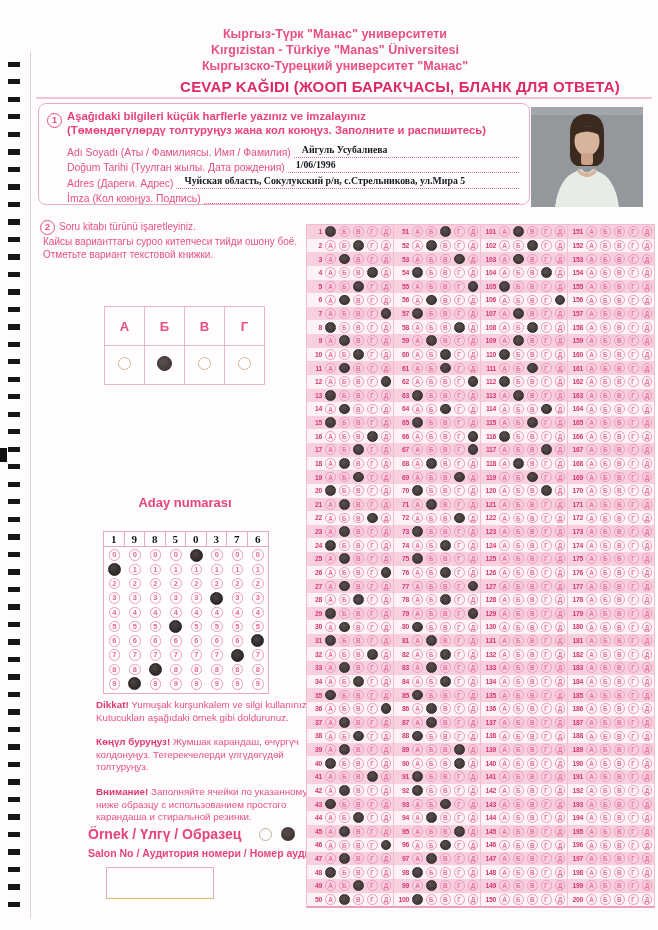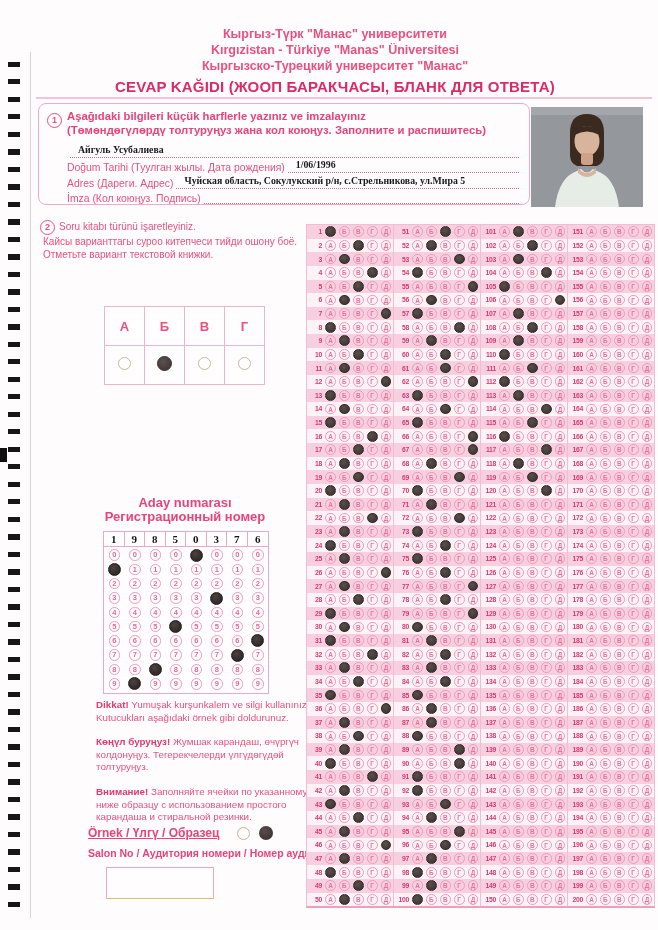--- a/index.html
+++ b/index.html
@@ -7,21 +7,21 @@
         font-family:"Liberation Sans",sans-serif;}
   
   .binding{position:absolute;left:8px;top:62px;width:12px;height:856px;
            background:repeating-linear-gradient(to bottom,#161616 0 5px,transparent 5px 17.5px);}
   .edge-line{position:absolute;left:30px;top:52px;width:1px;height:866px;background:#d9d4d1;}
   .edge-mark{position:absolute;left:0;top:448px;width:7px;height:14px;background:#101010;}
 
   
   .header{position:absolute;left:50px;top:26px;width:570px;text-align:center;color:#e8517f;}
   .header .uline{font-size:12.5px;font-weight:bold;line-height:16px;}
-  .header .title{font-size:15px;font-weight:bold;color:#dd2a66;margin-top:4px;letter-spacing:.2px;}
+  .header .title{font-size:15px;font-weight:bold;color:#dd2a66;margin-top:4px;letter-spacing:.2px;text-align:right;}
   .hrule{position:absolute;left:36px;top:97px;width:616px;height:2px;background:#f5c3d6;}
 
   
   .num-circle{display:inline-block;width:13px;height:13px;border:1px solid #e8517f;border-radius:50%;
               color:#e8517f;font-size:9px;line-height:13px;text-align:center;font-weight:bold;flex:none;}
   .sec1{position:absolute;left:38px;top:103px;width:492px;height:102px;border:1.5px solid #f0aac6;
         border-radius:8px;padding:6px 10px 0 28px;box-sizing:border-box;}
   .sec1 .s1num{position:absolute;left:8px;top:9px;}
   .sec1 .heading{font-size:11.3px;font-weight:bold;color:#e8447a;line-height:13.5px;}
   .fields{margin-top:5px;}
@@ -60,21 +60,21 @@
   .reg-bubble{width:11.5px;height:11.5px;border:1px solid #ec9cbb;border-radius:50%;box-sizing:border-box;
               font-size:7.5px;line-height:10px;text-align:center;color:#e36a95;font-weight:bold;}
   .rfilled{width:13px;height:13px;background:radial-gradient(circle at 40% 35%,#4c4242,#241f1f);border-color:#241f1f;}
 
   
   .instructions{position:absolute;left:88px;top:699px;width:235px;color:#e8517f;font-size:9.8px;line-height:12.6px;}
   .instructions p{margin:0 0 12px 8px;}
   .instructions b{color:#e23a6f;}
 
   .example-row{position:absolute;left:88px;top:826px;display:flex;align-items:center;
-               font-weight:bold;color:#e8447a;font-size:12px;text-decoration:underline;}
+               font-weight:bold;color:#e8447a;font-size:14px;}
   .ex-circle{display:inline-block;border-radius:50%;box-sizing:border-box;}
   .ex-empty{width:13px;height:13px;border:1.5px solid #c2b1a2;margin-left:18px;}
   .ex-filled{width:14px;height:14px;background:radial-gradient(circle at 40% 35%,#574c4b,#332c2b);margin-left:9px;}
 
   .salon-label{position:absolute;left:88px;top:847px;font-weight:bold;color:#e8447a;font-size:10.5px;}
   .salon-box{position:absolute;left:106px;top:867px;width:106px;height:30px;border:1px solid #eaa9c4;
              border-bottom-color:#d9c06a;background:#fffdfe;}
 
   
   .answer-grid{position:absolute;left:306px;top:224px;display:flex;background:#fdf0f5;
@@ -105,20 +105,21 @@
     <div class="title">CEVAP KAĞIDI (ЖООП БАРАКЧАСЫ, БЛАНК ДЛЯ ОТВЕТА)</div>
   </div>
   <div class="hrule"></div>
 
   <div class="sec1">
     <span class="num-circle s1num">1</span>
     <div class="heading">Aşağıdaki bilgileri küçük harflerle yazınız ve imzalayınız</div>
     <div class="heading">(Төмөндөгүлөрдү толтуруңуз жана кол коюңуз. Заполните и распишитесь)</div>
     <div class="fields">
       <div class="field">
+        <span class="flabel">Adı Soyadı (Аты / Фамилиясы. Имя / Фамилия)</span>
         <span class="fline"><span class="fvalue">Айгуль Усубалиева</span></span>
       </div>
       <div class="field">
         <span class="flabel">Doğum Tarihi (Туулган жылы. Дата рождения)</span>
         <span class="fline"><span class="fvalue">1/06/1996</span></span>
       </div>
       <div class="field">
         <span class="flabel">Adres (Дареги. Адрес)</span>
         <span class="fline"><span class="fvalue">Чуйская область, Сокулукский р/н, с.Стрельникова, ул.Мира 5</span></span>
       </div>
@@ -163,21 +164,20 @@
           <td class="vcell"><span class="vbubble"></span></td>
           <td class="vcell"><span class="vbubble vfilled"></span></td>
           <td class="vcell"><span class="vbubble"></span></td>
           <td class="vcell"><span class="vbubble"></span></td>
         </tr>
     </tbody>
   </table>
 
   <div class="cand-titles">
     <div>Aday numarası</div>
-    <div>Регистрационный номер</div>
   </div>
 
   <div class="reg">
     <div class="reg-digits">
         <span class="reg-digit">1</span>
         <span class="reg-digit">9</span>
         <span class="reg-digit">8</span>
         <span class="reg-digit">5</span>
         <span class="reg-digit">0</span>
         <span class="reg-digit">3</span>

